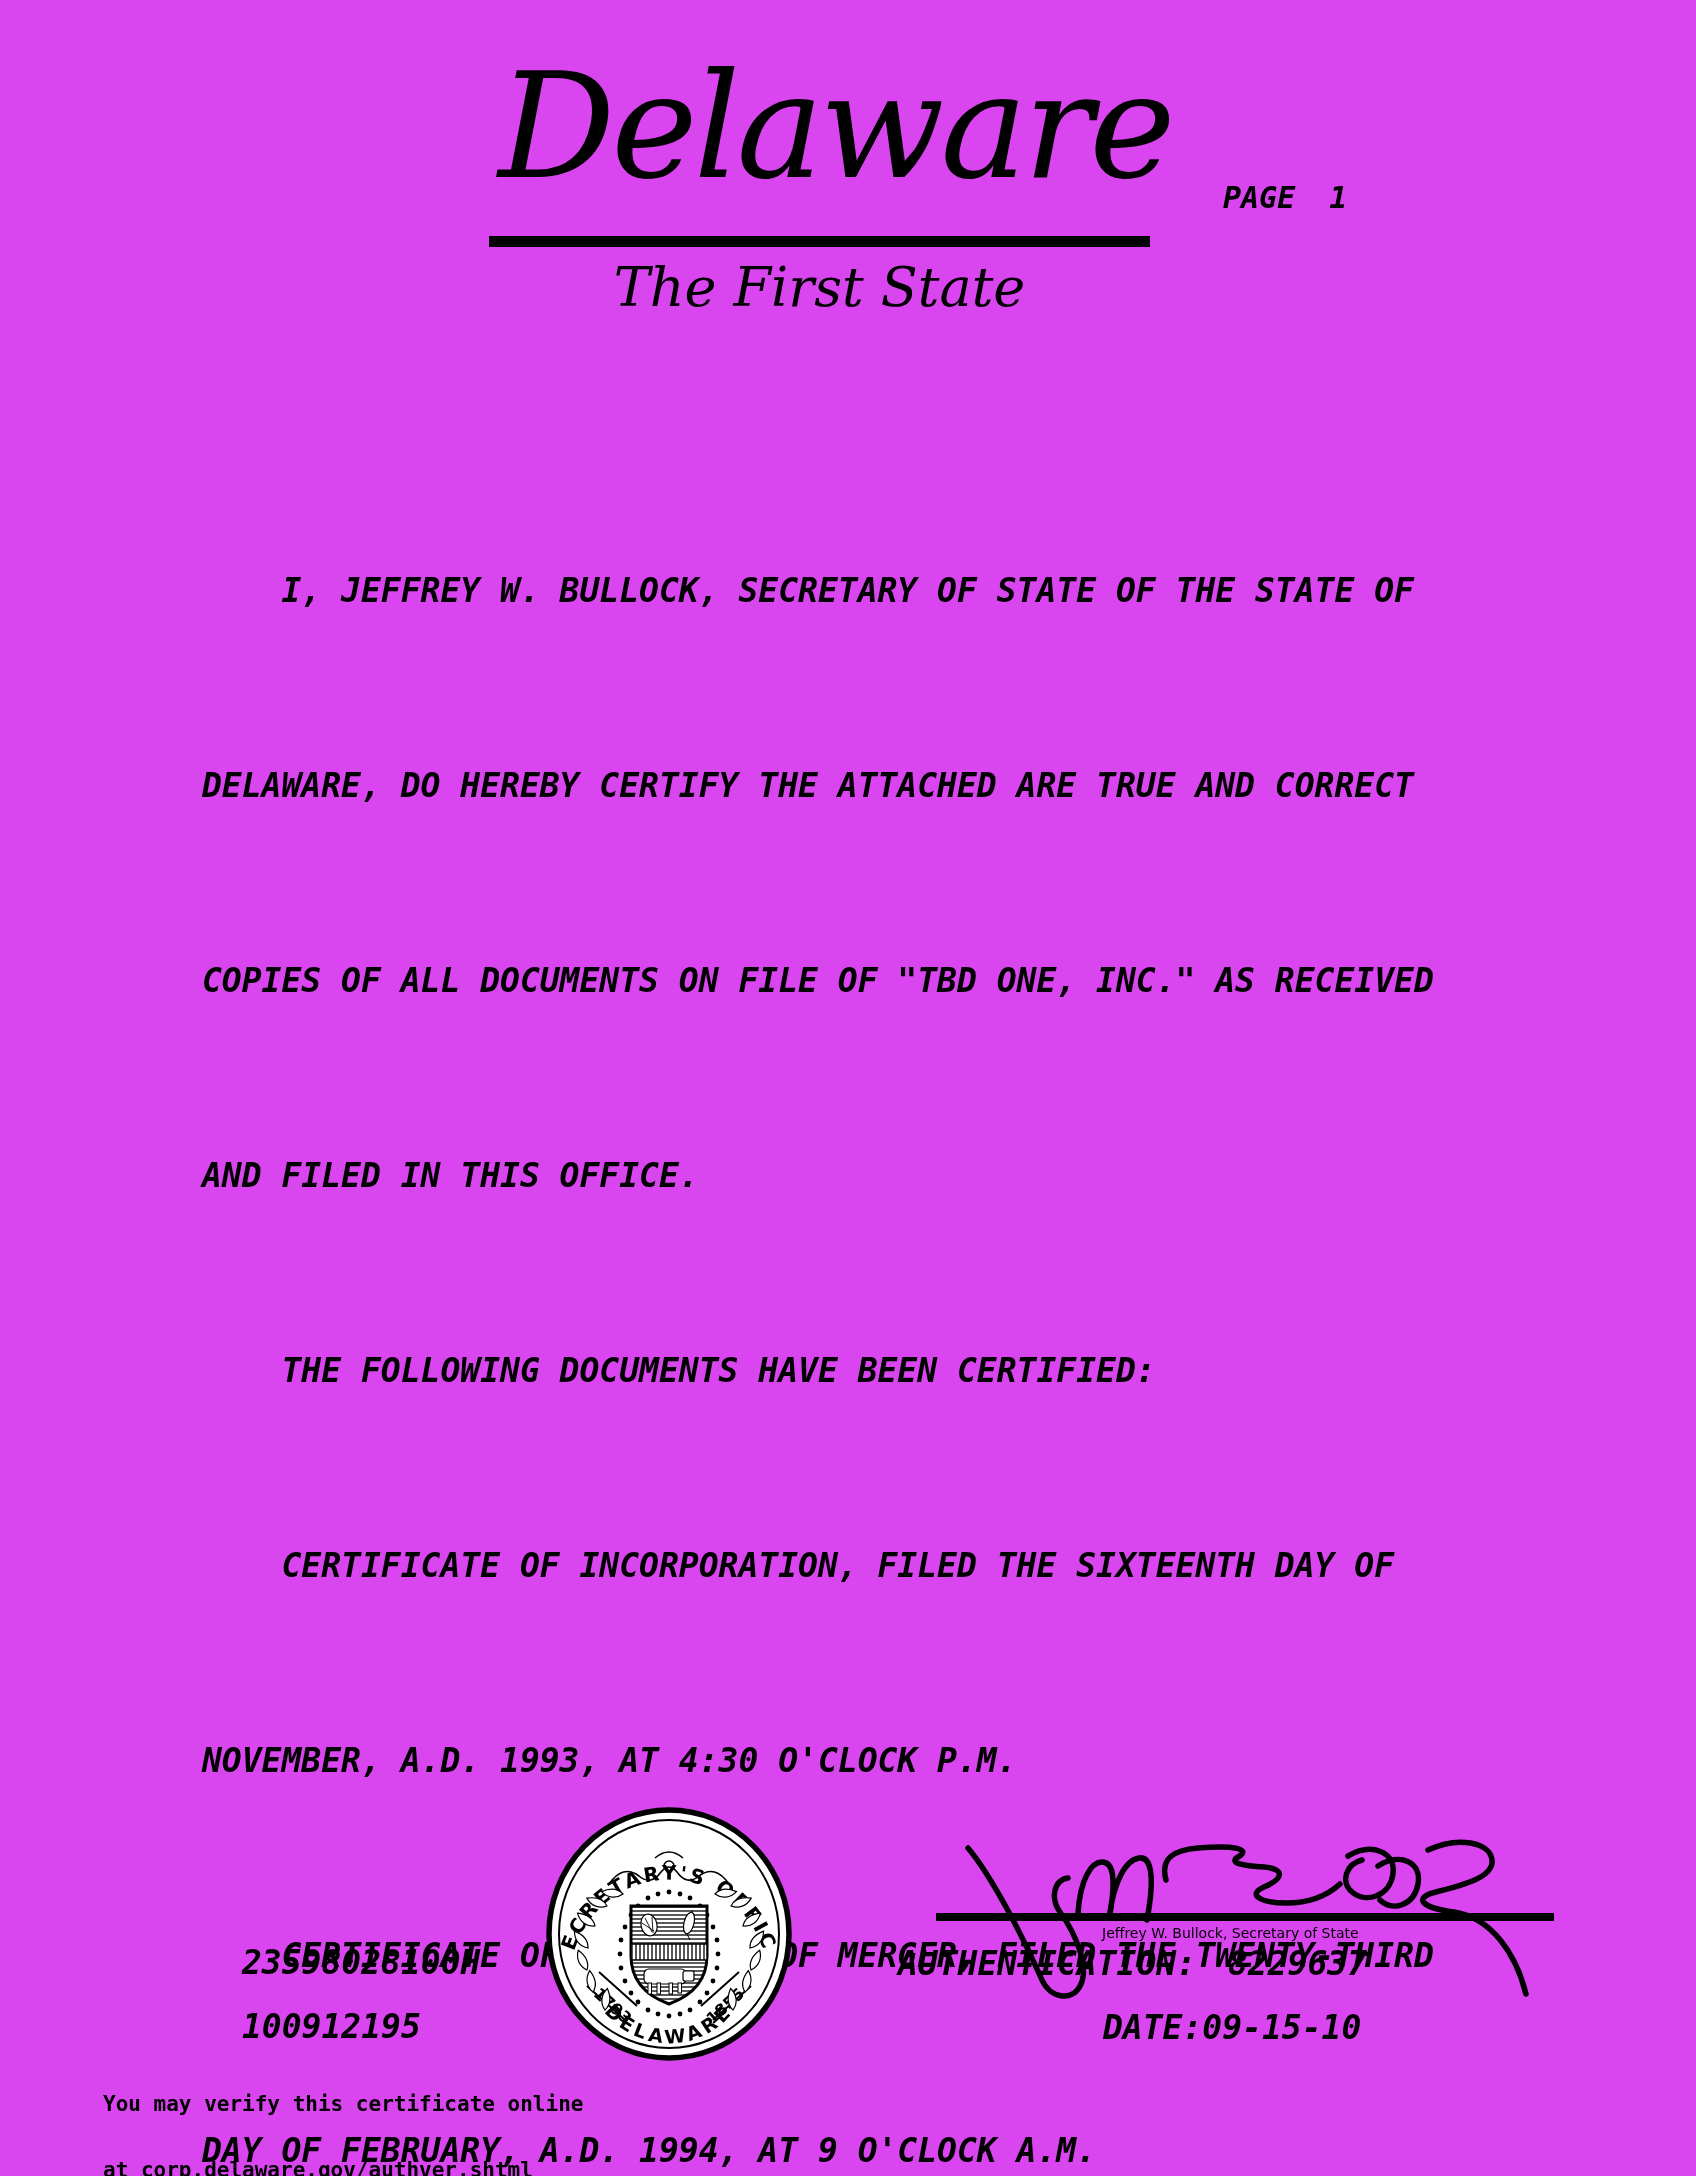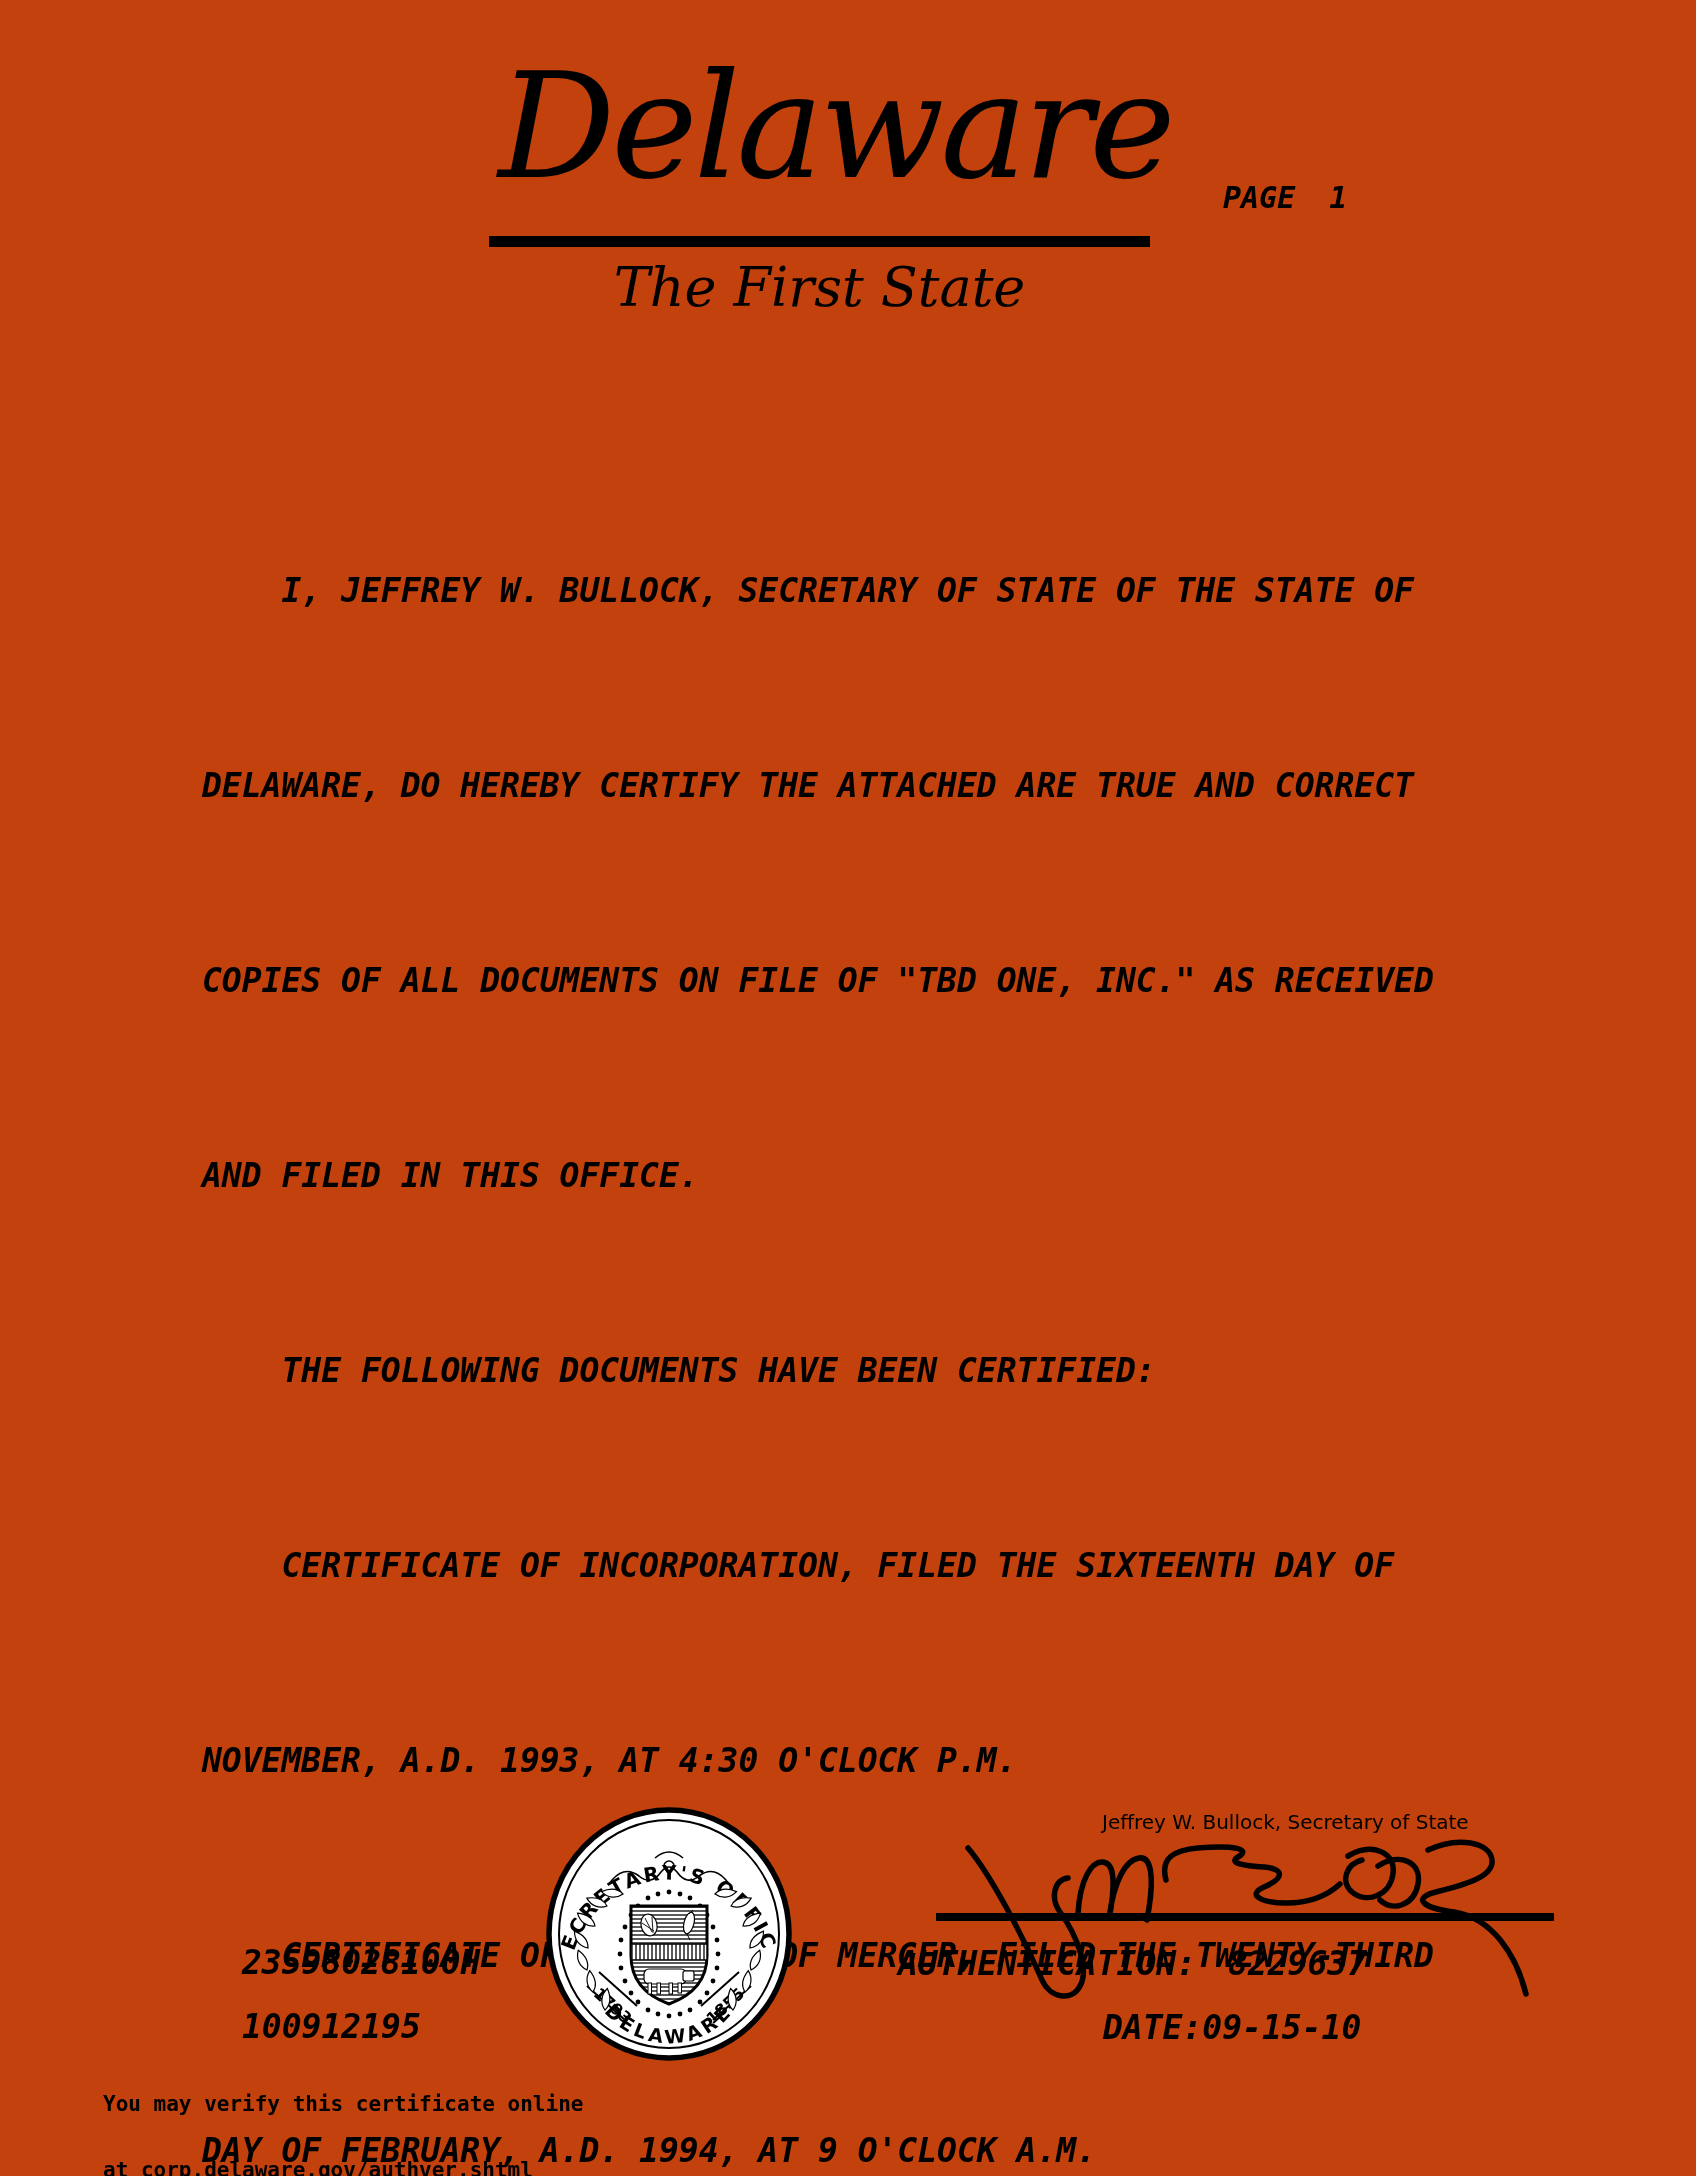--- a/index.html
+++ b/index.html
@@ -1,21 +1,21 @@
 <!DOCTYPE html>
 <html><head>
 <meta charset="utf-8">
 <style>
   * { margin: 0; padding: 0; box-sizing: border-box; }
   html, body { background: #e8e8e8; }
   .page {
     position: relative;
     width: 1696px;
     height: 2176px;
-    background: #c2410c;
+    background: #d946ef;
     color: #000000;
     overflow: hidden;
     font-family: "DejaVu Sans Mono", monospace;
   }
   .masthead-title {
     position: absolute;
     left: 475px; top: 46px; width: 720px;
     text-align: center;
     font-family: "DejaVu Serif", serif;
     font-style: italic;
@@ -58,23 +58,23 @@
   .seal-svg { position: absolute; left: 543px; top: 1806px; }
   .sig-line {
     position: absolute;
     left: 936px; top: 1913px;
     width: 618px; height: 8px;
     background: #000000;
   }
   .sig-svg { position: absolute; left: 930px; top: 1822px; }
   .signatory-name {
     position: absolute;
-    left: 1102px; top: 1810px;
+    left: 1102px; top: 1925px;
     font-family: "DejaVu Sans", sans-serif;
-    font-size: 20px;
+    font-size: 14px;
   }
   .mono-num {
     position: absolute;
     font-family: "DejaVu Sans Mono", monospace;
     font-style: italic; font-weight: bold;
     font-size: 33px;
     display: flex;
   }
   .num-row-1 { left: 242px; top: 1943px; }
   .num-row-2 { left: 242px; top: 2007px; }

